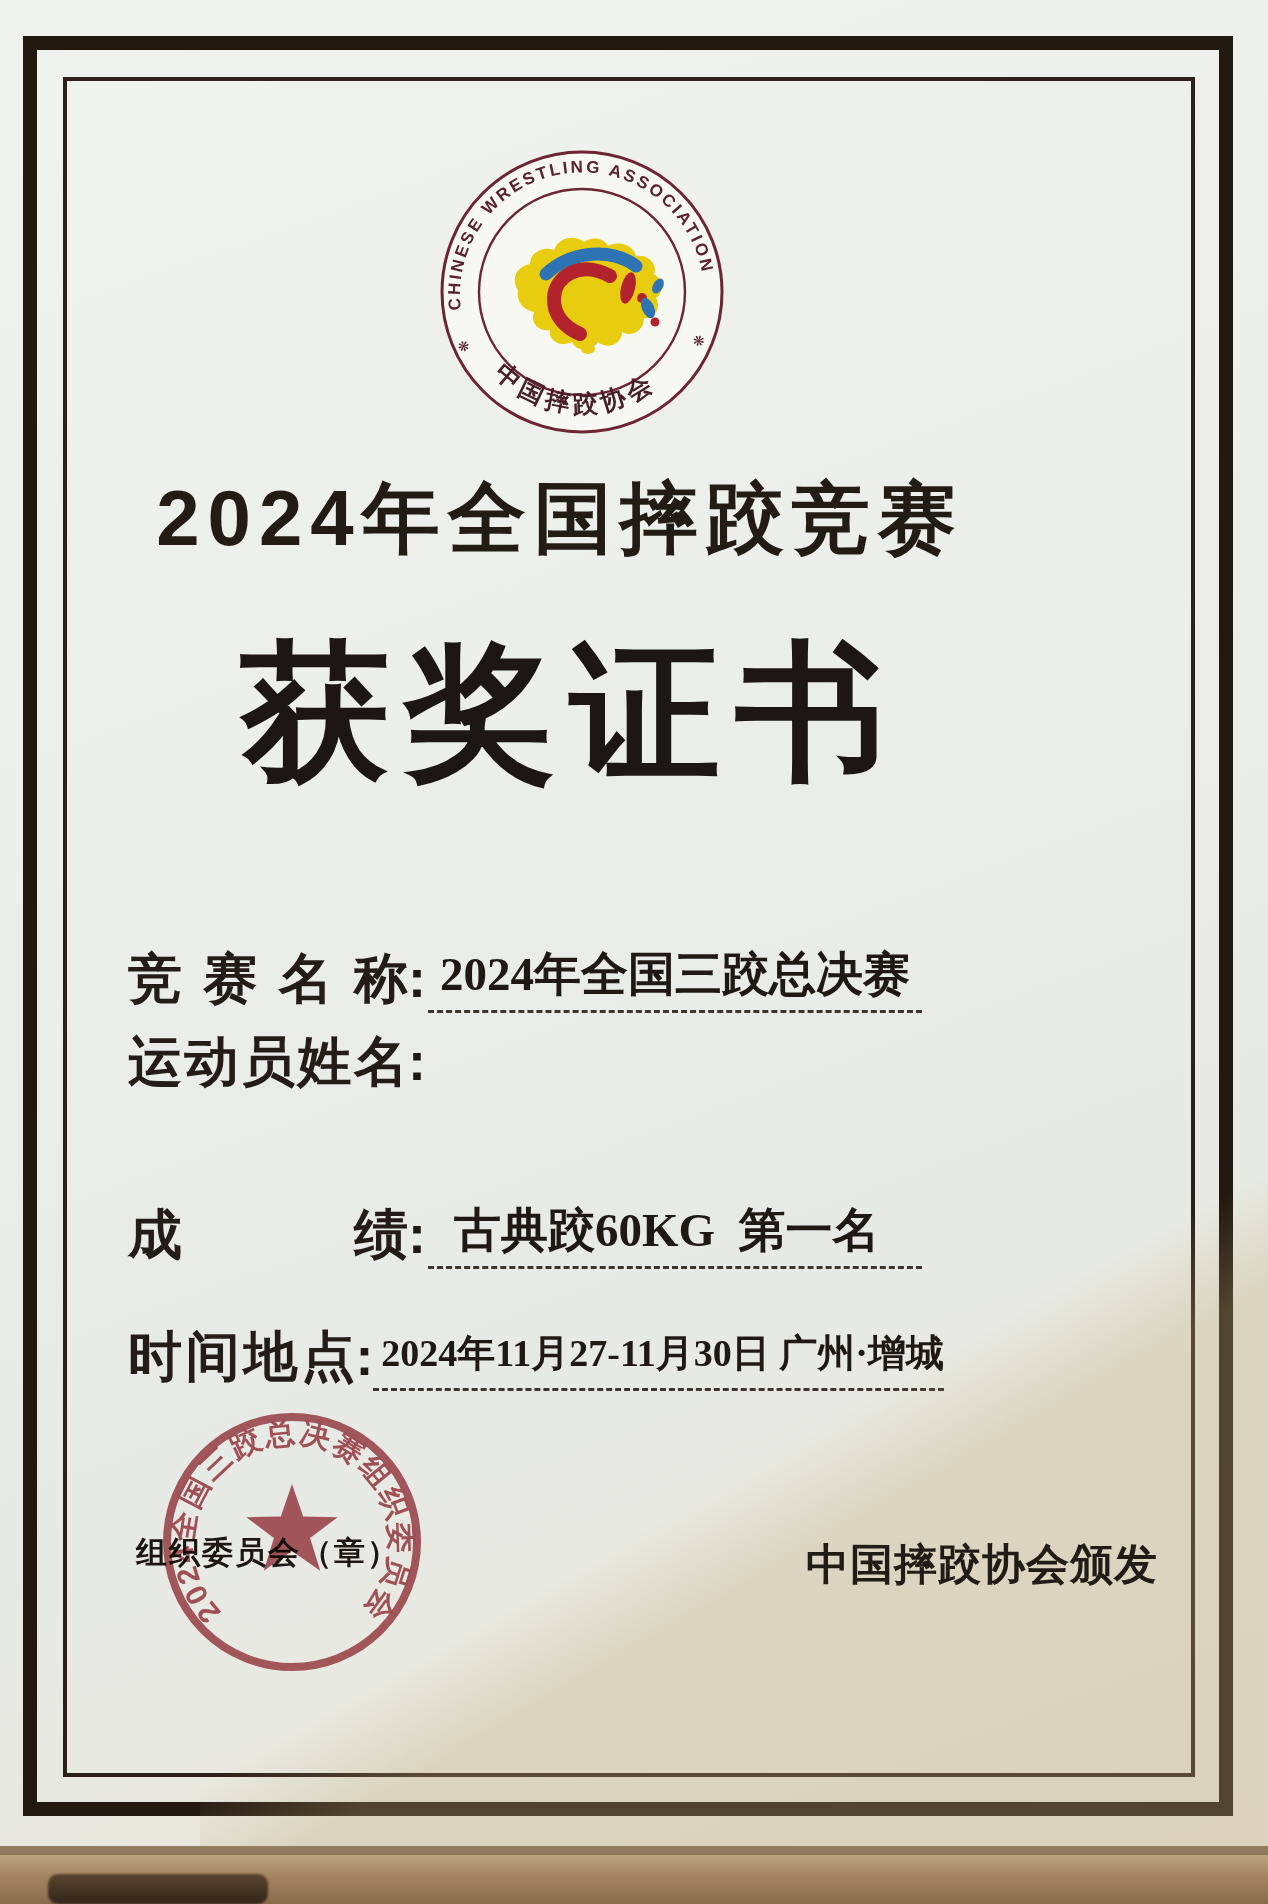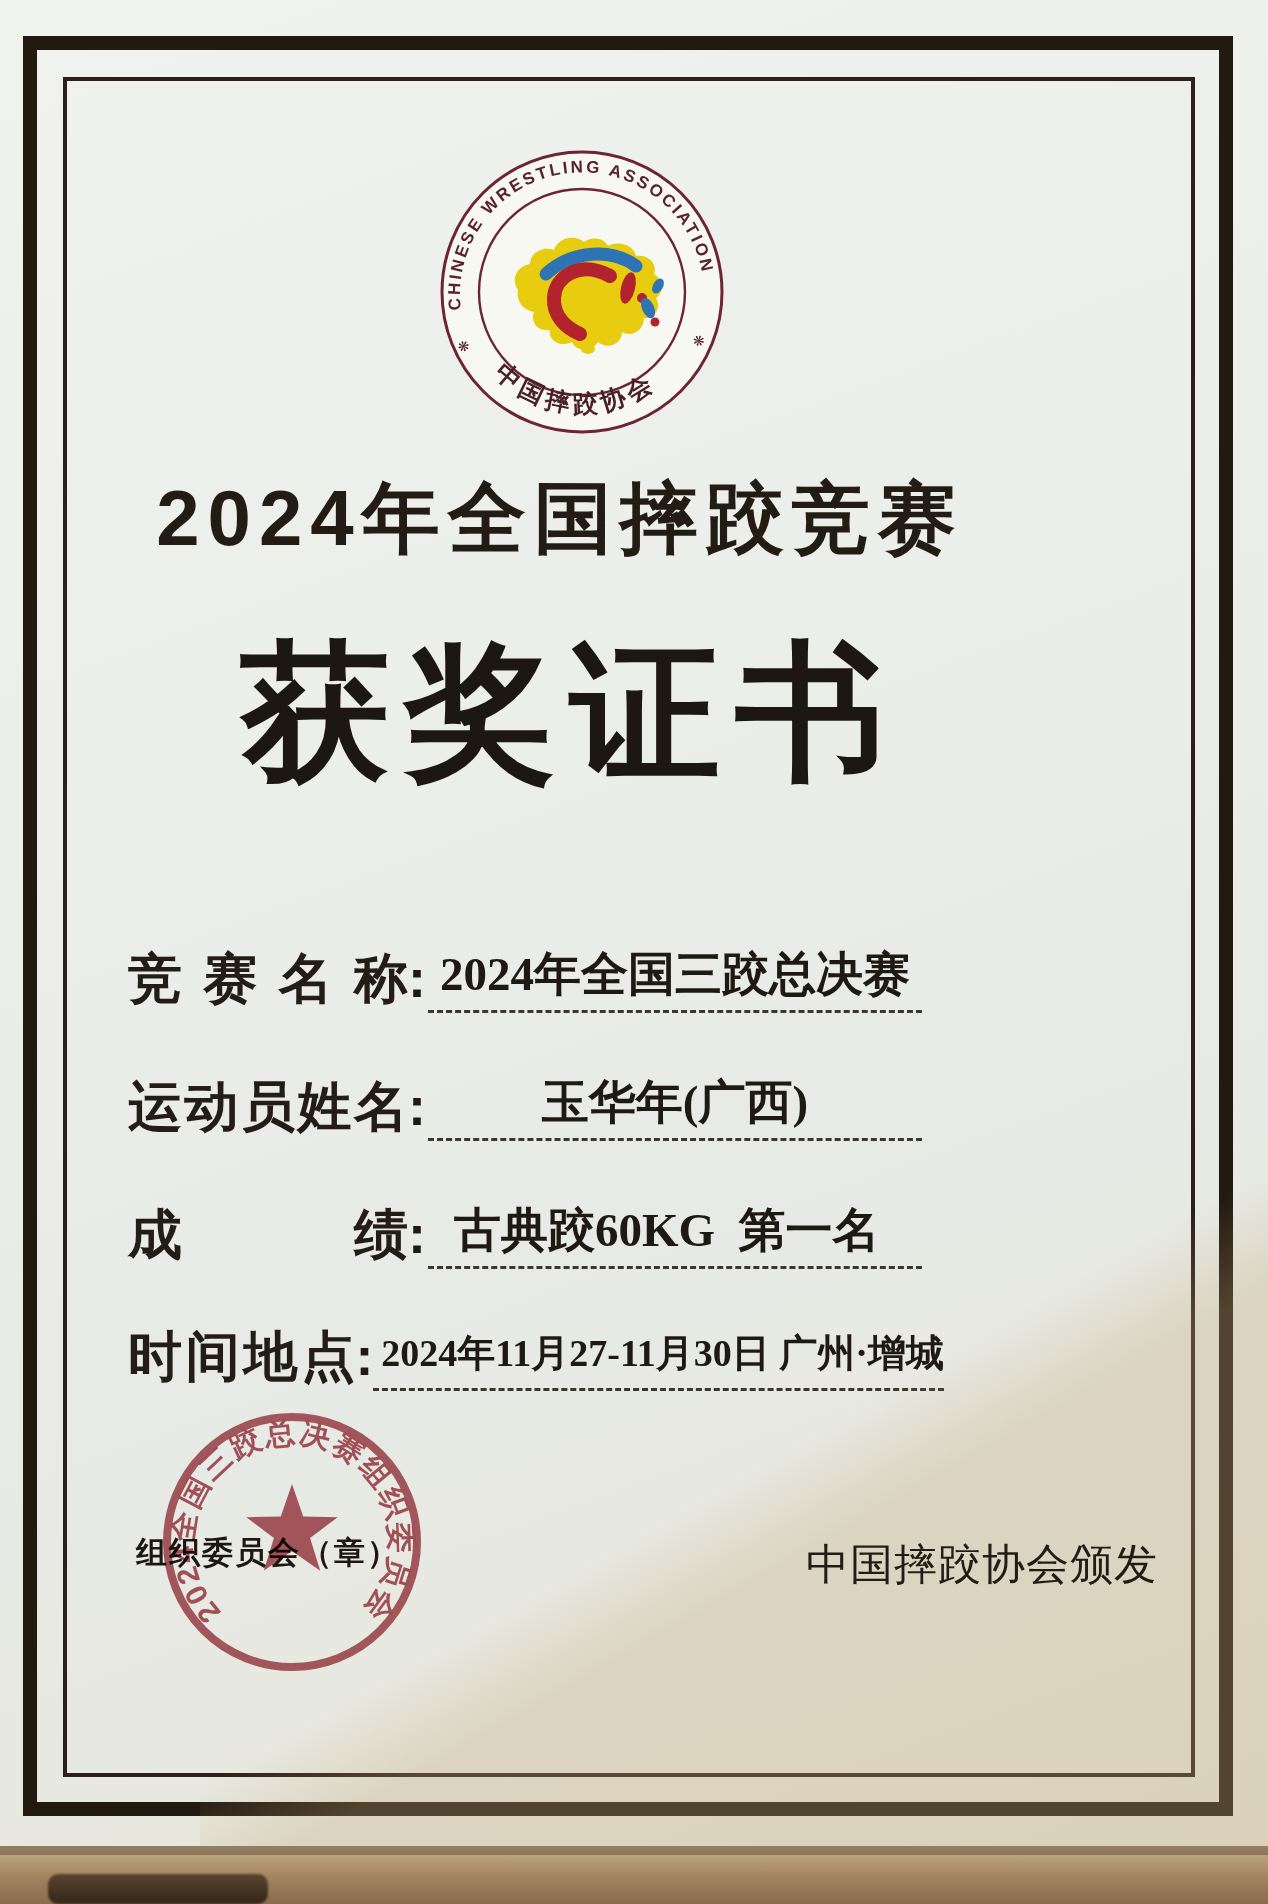--- a/index.html
+++ b/index.html
@@ -52,21 +52,21 @@
     padding-bottom:9px;white-space:pre;line-height:1.1;margin-top:47px;
   }
   .r3 .fvalue{text-align:left;padding-left:26px;}
   .r4 .fvalue{font-size:38px;text-align:left;padding-left:8px;padding-bottom:13px;}
   .footer-left{
     position:absolute;left:136px;top:1532px;
     font-size:31px;font-weight:700;color:#1d1712;z-index:3;letter-spacing:2px;
   }
   .footer-right{
     position:absolute;left:806px;top:1536px;
-    font-size:43px;font-weight:400;color:#221c16;z-index:3;letter-spacing:1px;
+    font-size:43px;font-weight:700;color:#221c16;z-index:3;letter-spacing:1px;
   }
   .stamp{
     position:absolute;left:152px;top:1402px;width:280px;height:280px;
     mix-blend-mode:multiply;opacity:0.9;filter:blur(0.5px);z-index:4;
   }
   .table-bg{
     position:absolute;left:0;top:1846px;width:1268px;height:58px;
     background:linear-gradient(180deg,#c6ae8a 0%,#a2825f 55%,#8a6c4e 100%);
   }
   .table-bg::before{
@@ -143,21 +143,20 @@
     </div>
     <div class="frow r2" style="left:128px;top:1030px;">
       <span class="flabel justify">
           <span>运</span>
           <span>动</span>
           <span>员</span>
           <span>姓</span>
           <span>名</span>
         </span>
       <span class="fcolon">:</span>
-      <span class="fvalue">玉华年(广西)</span>
     </div>
     <div class="frow r3" style="left:128px;top:1158px;">
       <span class="flabel justify">
           <span>成</span>
           <span>绩</span>
         </span>
       <span class="fcolon">:</span>
       <span class="fvalue">古典跤60KG  第一名</span>
     </div>
     <div class="frow r4" style="left:128px;top:1286px;">

